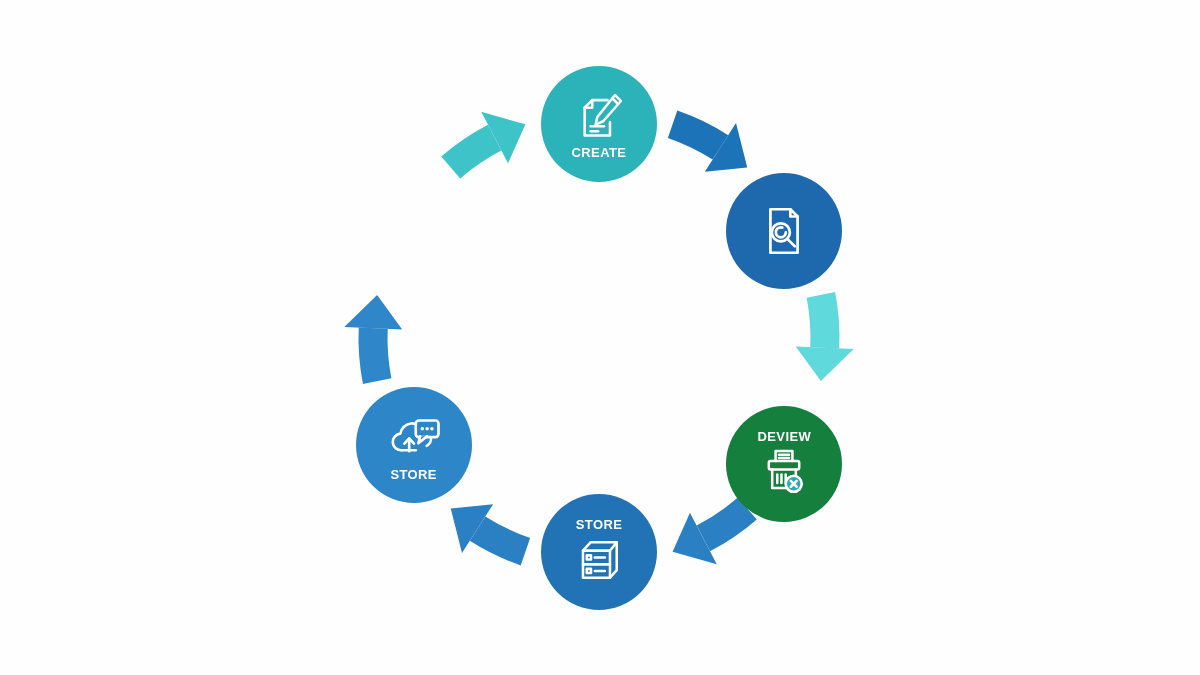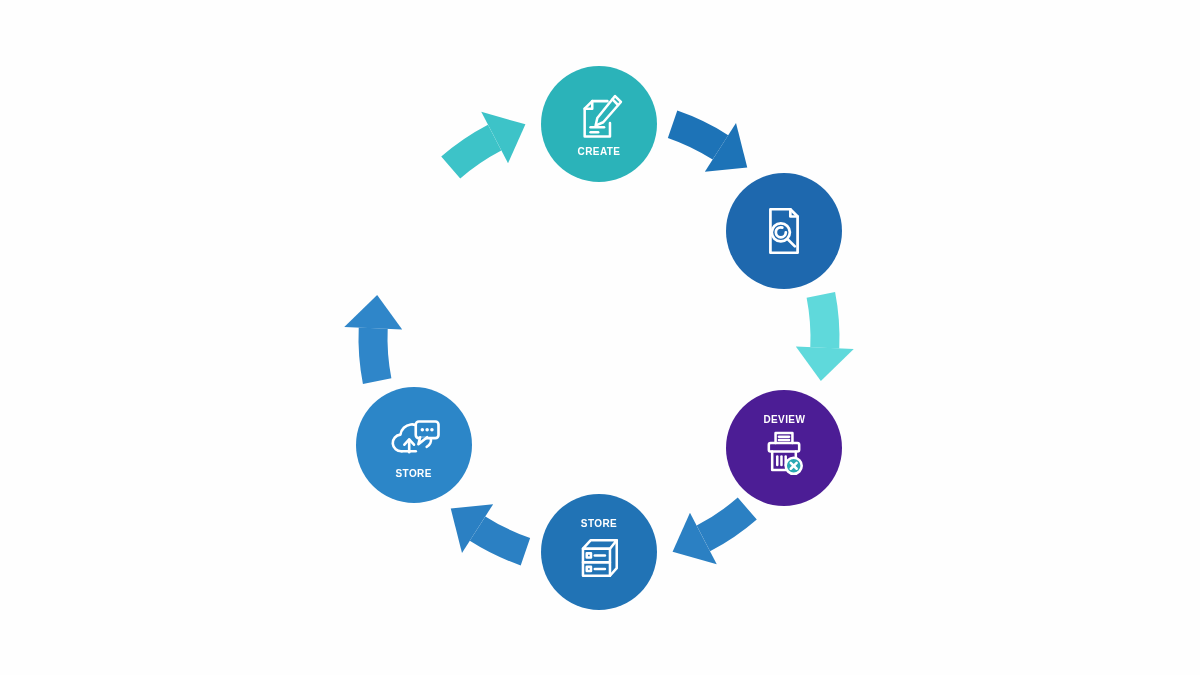--- a/index.html
+++ b/index.html
@@ -16,21 +16,21 @@
     width:116px;height:116px;
     border-radius:50%;
     display:flex;flex-direction:column;
     align-items:center;justify-content:center;
     gap:2px;
     box-sizing:border-box;
   }
   .node .label{
     color:#ffffff;
     font-weight:700;
-    font-size:10px;
+    font-size:13px;
     letter-spacing:0.4px;
     line-height:1;
     user-select:none;
   }
   .node svg.icon{display:block;}
   .node svg.icon .ln{
     fill:none;stroke:#ffffff;stroke-width:3;
     stroke-linecap:round;stroke-linejoin:round;
   }
   .node svg.icon .fillbg{fill:var(--bg);}
@@ -71,21 +71,21 @@
   <div class="node" id="node-1" style="left: 726.329px; top: 173px; background: rgb(30, 104, 174); --bg: #1E68AE;">
     <svg class="icon" width="58" height="58" viewBox="0 0 64 64">
       <path class="ln" d="M17 8 H39 L47 16 V56 H17 Z"></path>
       <path class="ln" d="M39 8 V16 H47"></path>
       <circle class="ln" cx="28.5" cy="33.5" r="10"></circle>
       <circle class="ln" cx="28.5" cy="33.5" r="5.5" stroke-dasharray="27 8"></circle>
       <path class="ln" d="M36.5 41.5 L44 49" stroke-width="4.5"></path>
     </svg>
   </div>
 
-  <div class="node" id="node-2" style="left: 726.329px; top: 390px; background: #4c1d95; --bg: #2AA9B4;">
+  <div class="node" id="node-2" style="left: 726.329px; top: 406px; background: #15803d; --bg: #2AA9B4;">
     <div class="label">DEVIEW</div>
     <svg class="icon" width="54" height="54" viewBox="0 0 64 64">
       <path class="ln" d="M22 19 V7 H42 V19"></path>
       <path class="ln" d="M26 11.5 H38"></path>
       <path class="ln" d="M26 15.5 H38"></path>
       <rect class="ln" x="14" y="19" width="36" height="10" rx="2"></rect>
       <path class="ln" d="M18 29 V51 H46 V29"></path>
       <path class="ln" d="M24 35 V45"></path>
       <path class="ln" d="M29 35 V45"></path>
       <path class="ln" d="M34 35 V45"></path>

